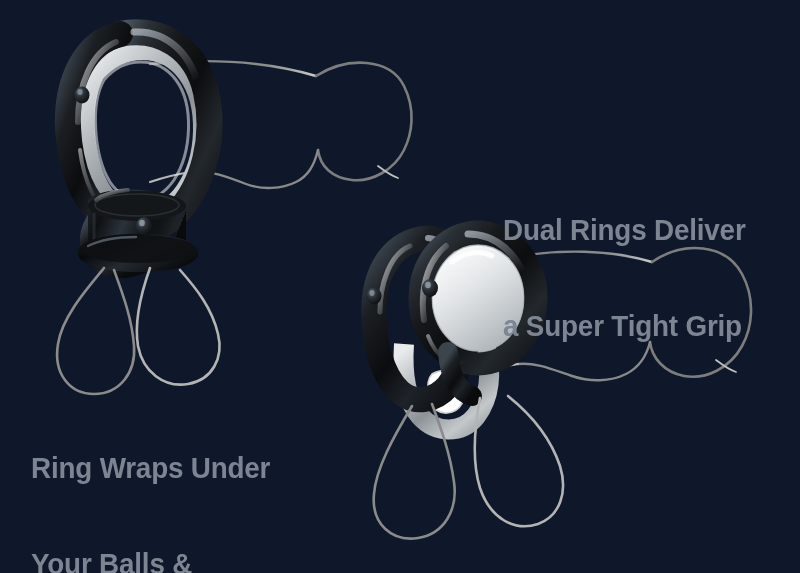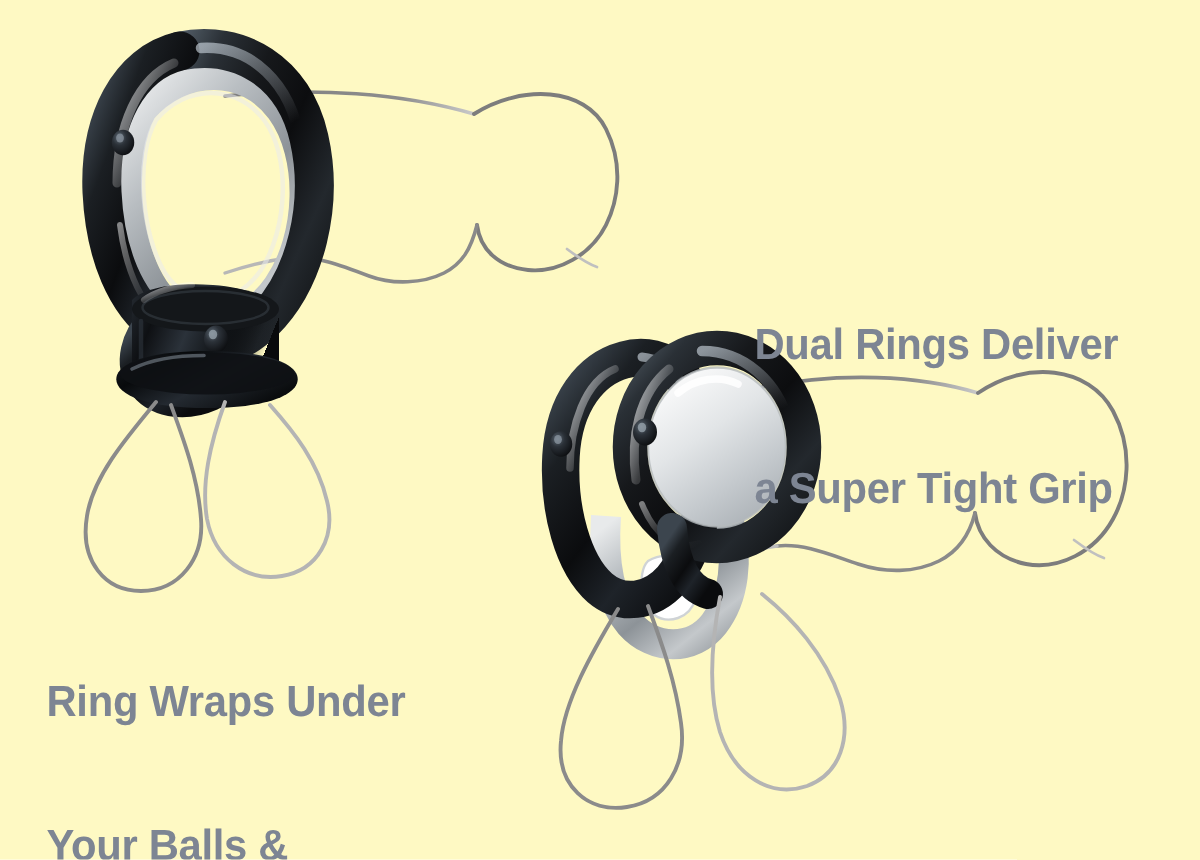--- a/index.html
+++ b/index.html
@@ -10,21 +10,21 @@
     width: 800px;
     height: 573px;
     background: #ffffff;
     font-family: "Liberation Sans", sans-serif;
     overflow: hidden;
   }
   #canvas {
     position: relative;
     width: 800px;
     height: 573px;
-    background: #fef9c3;
+    background: #0f172a;
   }
   .art-layer {
     position: absolute;
     left: 0;
     top: 0;
     width: 800px;
     height: 573px;
   }
   .caption {
     position: absolute;

